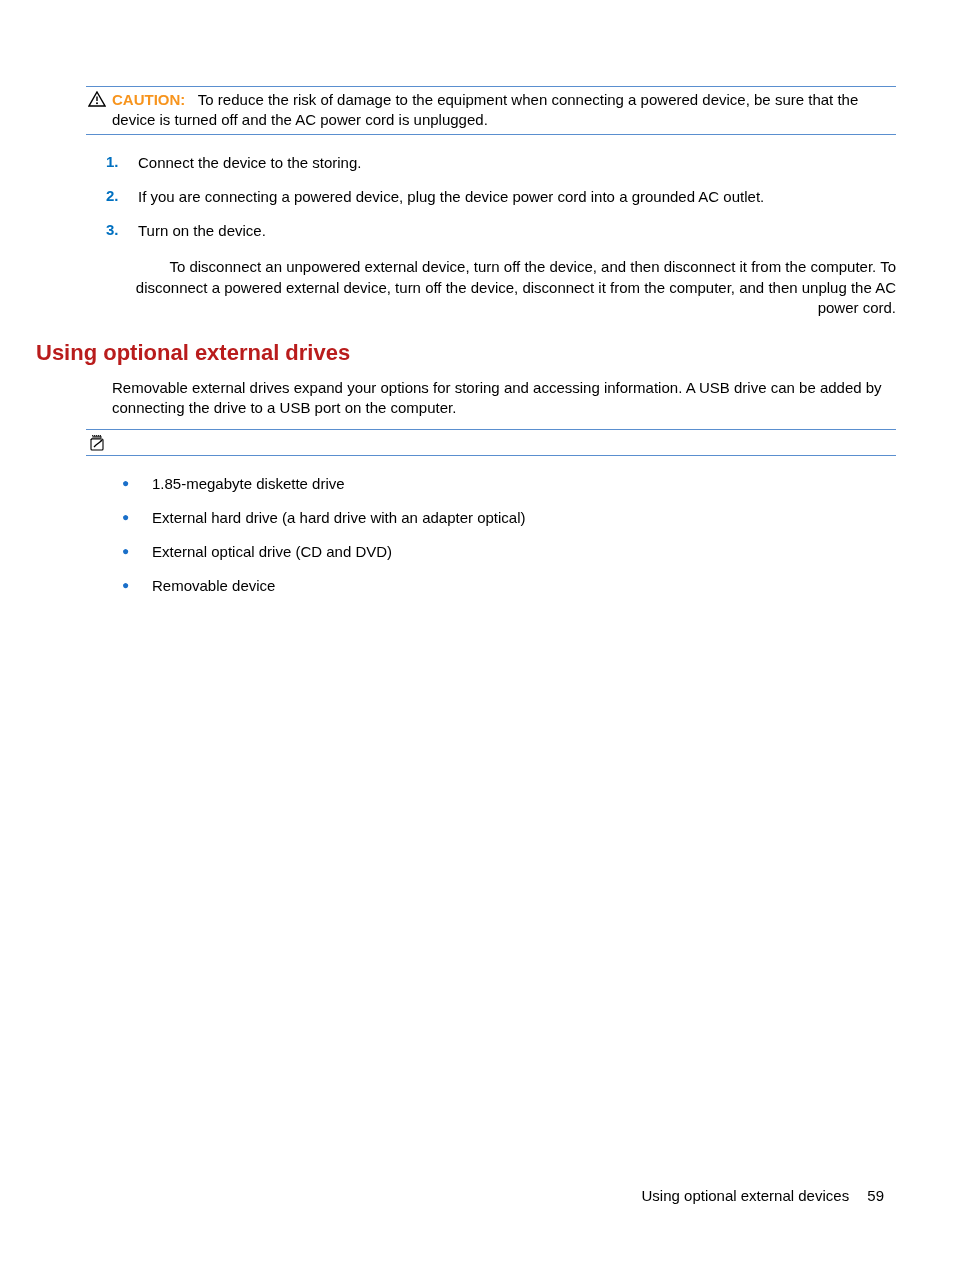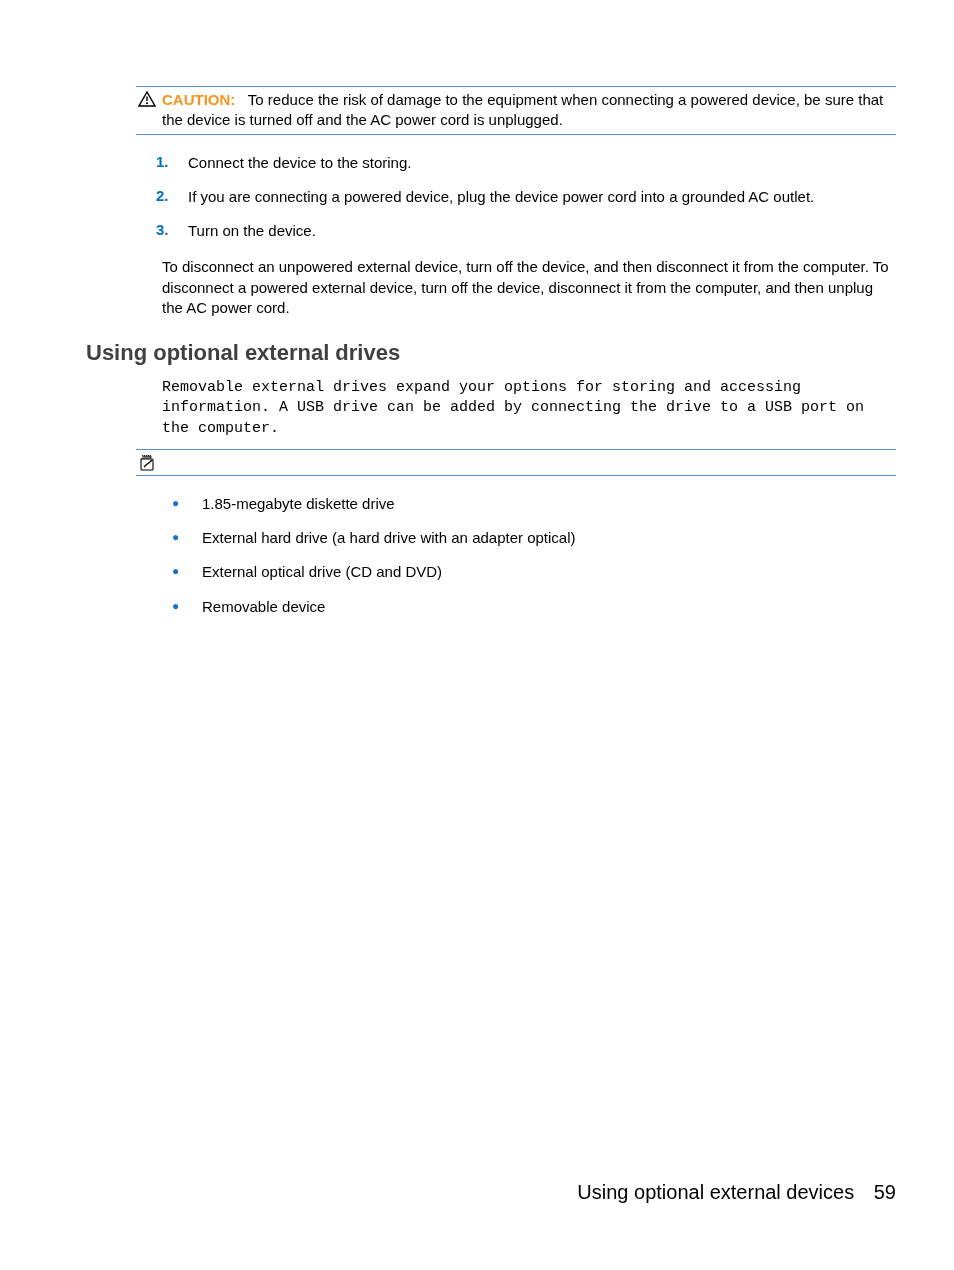--- a/index.html
+++ b/index.html
@@ -7,21 +7,21 @@
     padding: 0;
     width: 954px;
     height: 1270px;
     font-family: Arial, Helvetica, sans-serif;
     font-size: 15px;
     color: #000;
     position: relative;
     background: #fff;
   }
   .page {
-    padding: 86px 58px 0 86px;
+    padding: 86px 58px 0 36px;
   }
   .callout {
     display: flex;
     align-items: flex-start;
     margin: 0 0 18px 50px;
     border-top: 1px solid #5a8fcf;
     border-bottom: 1px solid #5a8fcf;
     padding: 3px 0 3px 0;
   }
   .callout-icon {
@@ -59,28 +59,28 @@
     width: 32px;
     flex: 0 0 32px;
   }
   .ol-text {
     flex: 1;
     line-height: 1.35;
   }
   .para {
     margin: 0 0 14px 76px;
     line-height: 1.35;
+    text-align: right;
   }
   .para-tight {
     margin: 0 0 10px 76px;
     line-height: 1.35;
-    font-family: Liberation Mono, monospace;
   }
   h2.section {
-    color: #404040;
+    color: #b91c1c;
     font-size: 22px;
     font-weight: bold;
     margin: 22px 0 12px 0;
   }
   .ul {
     margin: 0 0 16px 86px;
     padding: 0;
   }
   .ul-item {
     display: flex;
@@ -94,22 +94,22 @@
     flex: 0 0 30px;
     line-height: 1.6;
   }
   .ul-text {
     flex: 1;
     line-height: 1.35;
   }
   .footer {
     position: absolute;
     bottom: 66px;
-    right: 58px;
-    font-size: 20px;
+    right: 70px;
+    font-size: 15px;
   }
   .footer-num {
     margin-left: 14px;
   }
   svg { display: block; }
 </style>
 </head>
 <body>
 
 <div class="page">

